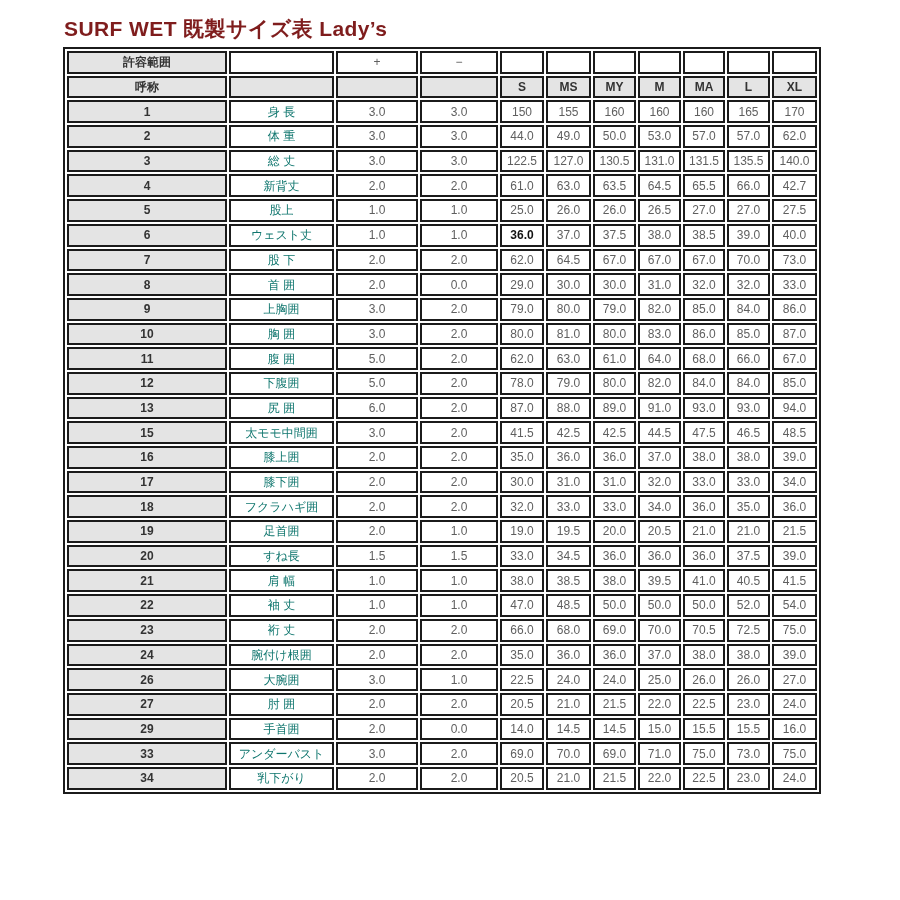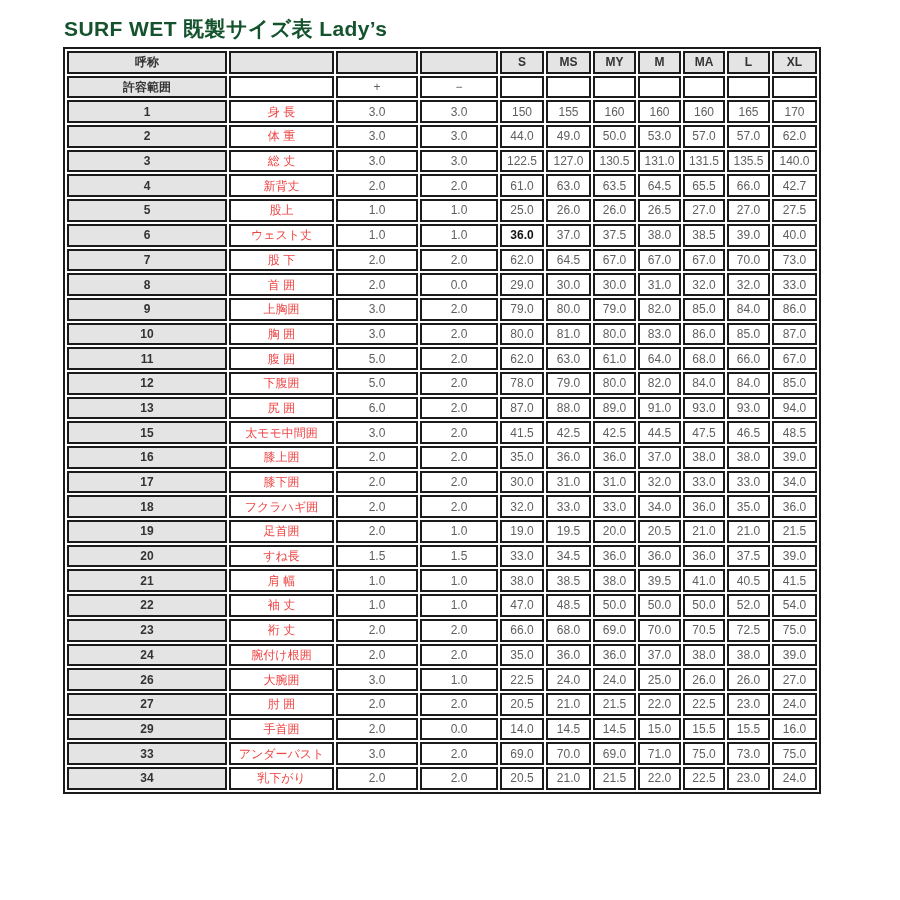--- a/index.html
+++ b/index.html
@@ -3,21 +3,21 @@
 <meta charset="utf-8">
 <style>
   html,body{margin:0;padding:0;}
   body{
     width:900px;height:900px;position:relative;background:#ffffff;
     font-family:"Liberation Sans","DejaVu Sans",sans-serif;
     -webkit-font-smoothing:antialiased;
   }
   .page-title{
     position:absolute;left:64px;top:1px;
-    font-size:21px;font-weight:600;color:#14532d;letter-spacing:.4px;
+    font-size:21px;font-weight:600;color:#7f1d1d;letter-spacing:.4px;
     white-space:nowrap;
   }
   table.size-table{
     position:absolute;left:63px;top:47px;
     border-collapse:separate;border-spacing:2px;
     border:2px solid #1b1b1b;
     table-layout:fixed;
     background:#ffffff;
   }
   .size-table th,.size-table td{
@@ -26,21 +26,21 @@
     height:22.7px;
     padding:0 2px;
     text-align:center;vertical-align:middle;
     font-size:12px;line-height:16px;
     overflow:hidden;white-space:nowrap;
     background:#ffffff;
   }
   .size-table .gray{background:#e4e4e4;}
   .size-table .num{color:#333333;font-weight:bold;}
   .size-table .size-h{color:#333333;font-weight:bold;}
-  .size-table .name{color:#ef4444;font-weight:400;}
+  .size-table .name{color:#0f766e;font-weight:400;}
   .size-table .val{color:#5f5f5f;font-weight:400;}
   .size-table .val.strong{color:#111111;font-weight:600;}
 </style>
 </head>
 <body>
 
 <h1 class="page-title">SURF WET 既製サイズ表 Lady’s</h1>
 
 <table class="size-table">
   <colgroup>
@@ -51,45 +51,45 @@
     <col style="width:44px">
       <col style="width:45px">
       <col style="width:43px">
       <col style="width:43px">
     <col style="width:42px">
       <col style="width:43px">
       <col style="width:45px">
   </colgroup>
   <thead>
       <tr>
+        <th class="gray num">許容範囲</th>
+        <td></td>
+        <td class="val">+</td>
+        <td class="val">−</td>
+        <td></td>
+        <td></td>
+        <td></td>
+        <td></td>
+        <td></td>
+        <td></td>
+        <td></td>
+      </tr>
+      <tr>
         <th class="gray num">呼称</th>
         <th class="gray"></th>
         <th class="gray"></th>
         <th class="gray"></th>
         <th class="gray size-h">S</th>
         <th class="gray size-h">MS</th>
         <th class="gray size-h">MY</th>
         <th class="gray size-h">M</th>
         <th class="gray size-h">MA</th>
         <th class="gray size-h">L</th>
         <th class="gray size-h">XL</th>
       </tr>
-      <tr>
-        <th class="gray num">許容範囲</th>
-        <td></td>
-        <td class="val">+</td>
-        <td class="val">−</td>
-        <td></td>
-        <td></td>
-        <td></td>
-        <td></td>
-        <td></td>
-        <td></td>
-        <td></td>
-      </tr>
     </thead>
   <tbody>
       <tr>
         <th class="gray num">1</th>
         <td class="name">身 長</td>
         <td class="val">3.0</td>
         <td class="val">3.0</td>
         <td class="val">150</td>
         <td class="val">155</td>
         <td class="val">160</td>

